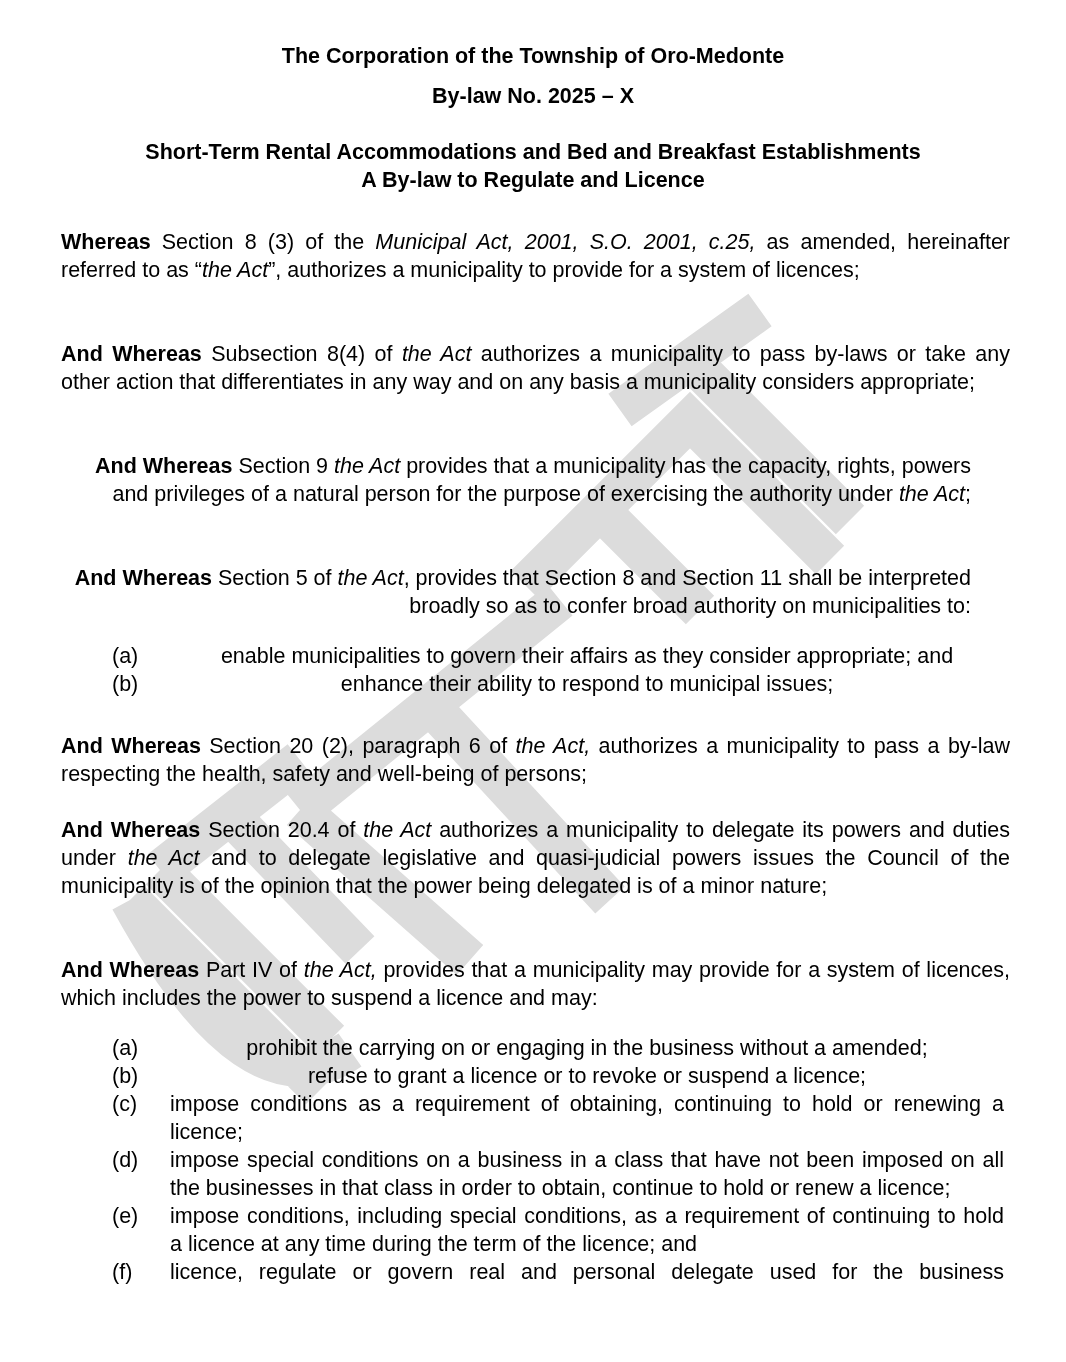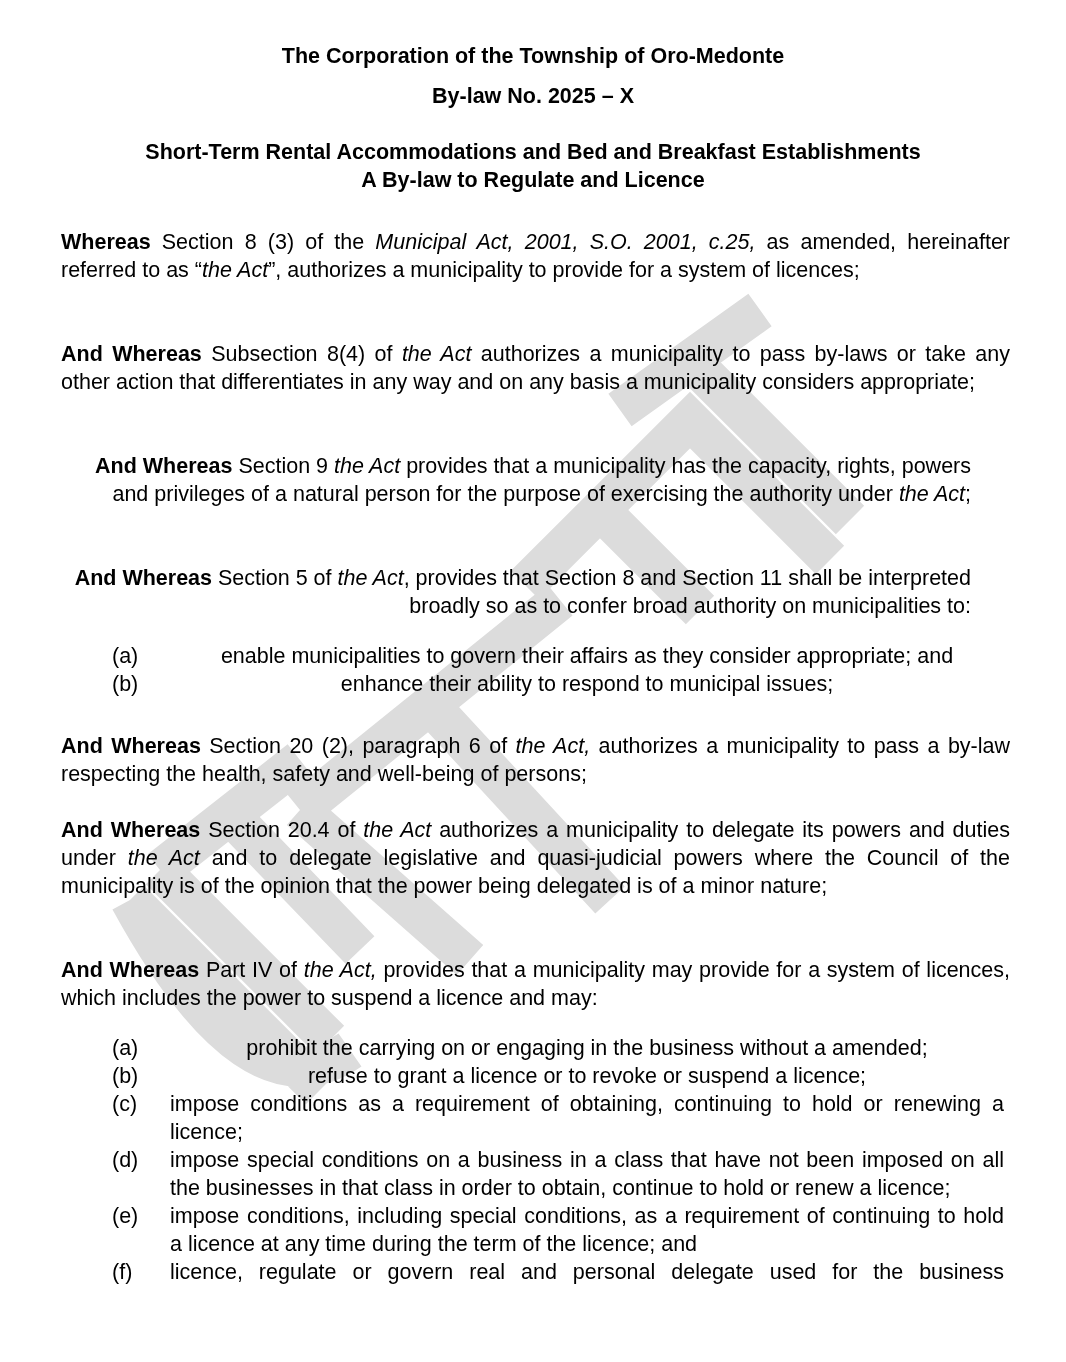--- a/index.html
+++ b/index.html
@@ -75,21 +75,21 @@
         <span class="txt left">enable municipalities to govern their affairs as they consider appropriate; and</span>
       </li>
     <li>
         <span class="lbl">(b)</span>
         <span class="txt left">enhance their ability to respond to municipal issues;</span>
       </li>
   </ul>
 
   <p class="para" style="top:726px;"><b>And Whereas</b><span> Section 20 (2), paragraph 6 of </span><i>the Act,</i><span> authorizes a municipality to pass a by-law respecting the health, safety and well-being of persons;</span></p>
 
-  <p class="para" style="top:810px;"><b>And Whereas</b><span> Section 20.4 of </span><i>the Act</i><span> authorizes a municipality to delegate its powers and duties under </span><i>the Act</i><span> and to delegate legislative and quasi-judicial powers where the Council of the municipality is of the opinion that the power being delegated is of a minor nature;</span></p>
+  <p class="para" style="top:810px;"><b>And Whereas</b><span> Section 20.4 of </span><i>the Act</i><span> authorizes a municipality to delegate its powers and duties under </span><i>the Act</i><span> and to delegate legislative and quasi-judicial powers issues the Council of the municipality is of the opinion that the power being delegated is of a minor nature;</span></p>
 
   <p class="para" style="top:950px;"><b>And Whereas</b><span> Part IV of </span><i>the Act,</i><span> provides that a municipality may provide for a system of licences, which includes the power to suspend a licence and may:</span></p>
 
   <ul class="list" style="top:1034px;">
     <li>
         <span class="lbl">(a)</span>
         <span class="txt left">prohibit the carrying on or engaging in the business without a amended;</span>
       </li>
     <li>
         <span class="lbl">(b)</span>

